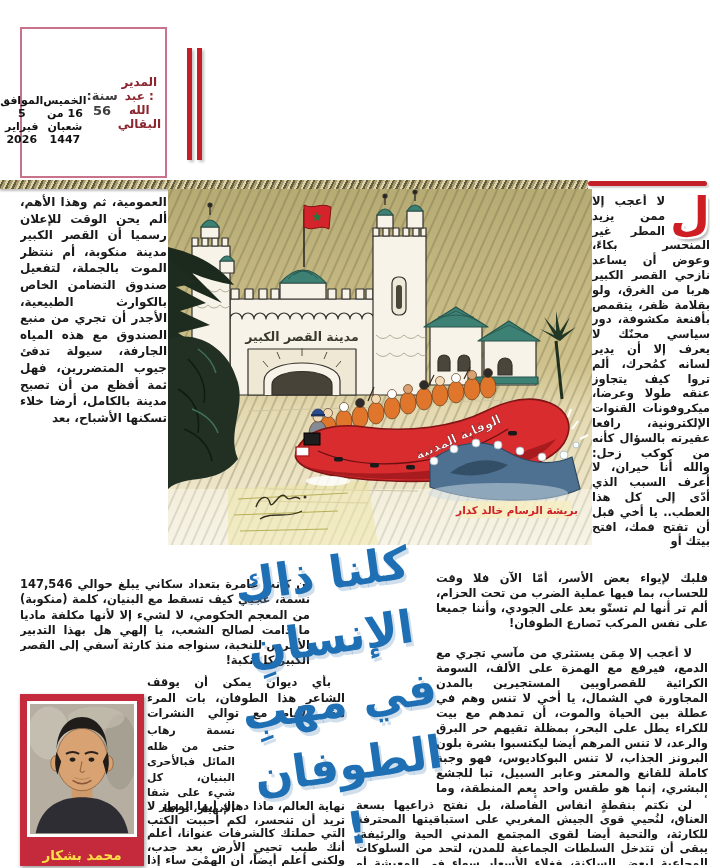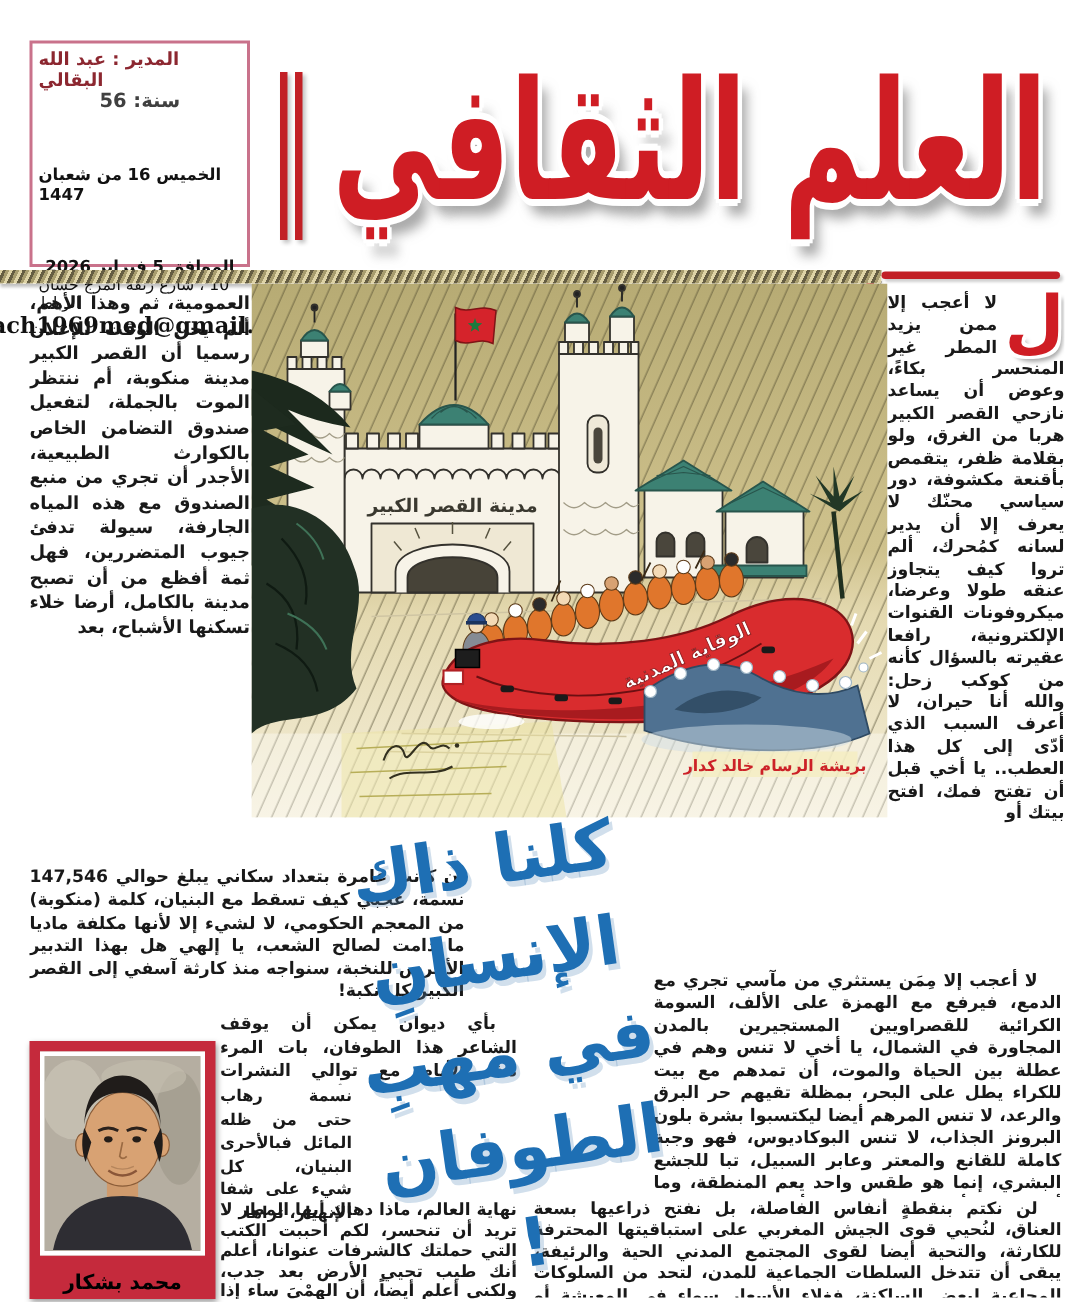--- a/index.html
+++ b/index.html
@@ -2,22 +2,22 @@
 <html lang="ar" dir="rtl"><head>
 <meta charset="utf-8">
 <style>
   html,body{margin:0;padding:0;background:#ffffff;}
   .page{position:relative;width:720px;height:868px;background:#fff;overflow:hidden;
         font-family:"DejaVu Sans",sans-serif;}
 
   
   .masthead{position:absolute;left:20px;top:27px;width:147px;height:151px;
     border:2px solid #c9728b;background:#fff;box-sizing:border-box;
-    display:flex;flex-direction:column;align-items:center;justify-content:space-evenly;
-    padding:3px 4px;text-align:left;direction:rtl;}
+    display:flex;flex-direction:row;align-items:center;justify-content:space-evenly;
+    padding:3px 4px;text-align:center;direction:rtl;}
   .m-director{color:#8c2730;font-weight:bold;font-size:12px;}
   .m-year{font-size:13px;font-weight:bold;color:#404040;}
   .m-founded{font-size:12px;font-weight:bold;color:#111;}
   .m-date{font-size:11px;font-weight:bold;color:#111;margin-top:35px;}
   .m-divider{width:92%;height:2px;background:#8c6b52;border-radius:2px;box-shadow:0 1px 1px #d8b9a9;}
   .m-address{font-size:10.5px;font-weight:normal;color:#111;}
   .m-email{font-family:"DejaVu Serif",serif;font-size:15px;font-weight:bold;direction:ltr;color:#111;}
 
   
   .red-bar{position:absolute;width:5px;height:112px;background:#c22026;box-shadow:2px 2px 3px #c2c2c2;}
@@ -65,44 +65,41 @@
     transform:rotate(-8deg);color:#1e6fb4;font-weight:bold;text-align:center;
     font-size:45px;line-height:64px;direction:rtl;
     text-shadow:2px 4px 0 rgba(90,140,185,.28);}
 
   
   .photo-card{position:absolute;left:20px;top:694px;width:124px;height:172px;
     background:#c52a3c;box-shadow:1px 2px 4px #9a9a9a;}
   .photo-frame{position:absolute;left:7px;top:7px;width:104px;height:130px;
     border:3px solid #fff;background:#b5aea1;overflow:hidden;}
   .photo-caption{position:absolute;left:0;right:0;bottom:3px;text-align:center;
-    color:#000000;font-weight:bold;font-size:13.5px;}
+    color:#fde047;font-weight:bold;font-size:13.5px;}
 </style>
 </head>
 <body>
 
 <div class="page">
 
   <div class="masthead">
     <div class="m-director">المدير : عبد الله البقالي</div>
     <div class="m-year">سنة: 56</div>
     <div class="m-date">الخميس 16 من شعبان 1447</div>
     <div class="m-date">الموافق 5 فبراير 2026</div>
     <div class="m-divider"></div>
     <div class="m-address">10 ، شارع زنقة المرج حسان الرباط</div>
     <div class="m-divider"></div>
     <div class="m-email">Bach1969med@gmail.com</div>
   </div>
 
   <div class="red-bar" id="bar1"></div>
   <div class="red-bar" id="bar2"></div>
 
-  <div class="paper-title">
-    <span>العلم الثقافي</span>
-  </div>
 
   <div class="hatch"></div>
   <div class="redline-top"></div>
   <div class="redline-vert"></div>
 
   <div class="cartoon">
     <svg width="424" height="356" viewBox="0 0 424 356" xmlns="http://www.w3.org/2000/svg">
       <defs>
         <pattern id="rain" width="9" height="9" patternUnits="userSpaceOnUse" patternTransform="rotate(24)">
           <line x1="4" y1="-2" x2="4" y2="11" stroke="#4a4429" stroke-width="1" opacity="0.45"></line>
@@ -295,20 +292,23 @@
       <g>
         <rect x="294" y="312" width="110" height="17" fill="#f5edc2" opacity="0.85"></rect>
         <text x="349" y="325" text-anchor="middle" font-size="10.5" font-weight="bold" font-family="DejaVu Sans, sans-serif" fill="#cc2127">بريشة الرسام خالد كدار</text>
       </g>
     </svg>
   </div>
 
   <div class="col" id="col-right">
     <p><span class="dropcap">ل</span><span>لا أعجب إلا ممن يزيد المطر غير المنحسر بكاءً، وعوض أن يساعد نازحي القصر الكبير هربا من الغرق، ولو بقلامة ظفر، يتقمص بأقنعة مكشوفة، دور سياسي محنّك لا يعرف إلا أن يدير لسانه كمُحرك، ألم تروا كيف يتجاوز عنقه طولا وعرضا، ميكروفونات القنوات الإلكترونية، رافعا عقيرته بالسؤال كأنه من كوكب زحل: والله أنا حيران، لا أعرف السبب الذي أدّى إلى كل هذا العطب.. يا أخي قبل أن تفتح فمك، افتح بيتك أو</span></p>
   </div>
+  <div class="col" id="rt2">
+    <p>قلبك لإيواء بعض الأسر، أمّا الآن فلا وقت للحساب، بما فيها عملية الضرب من تحت الحزام، ألم تر أنها لم تستّو بعد على الجودي، وأننا جميعا على نفس المركب نَصارع الطوفان!</p>
+  </div>
   <div class="col" id="rt3">
     <p>لا أعجب إلا مِمَن يستثري من مآسي تجري مع الدمع، فيرفع مع الهمزة على الألف، السومة الكرائية للقصراويين المستجيرين بالمدن المجاورة في الشمال، يا أخي لا تنس وهم في عطلة بين الحياة والموت، أن تمدهم مع بيت للكراء يطل على البحر، بمظلة تقيهم حر البرق والرعد، لا تنس المرهم أيضا ليكتسبوا بشرة بلون البرونز الجذاب، لا تنس البوكاديوس، فهو وجبة كاملة للقانع والمعتر وعابر السبيل، تبا للجشع البشري، إنما هو طقس واحد يعم المنطقة، وما أدراك على أي مدينة الدور غدا أو بعد قليل !</p>
   </div>
   <div class="col" id="rt4">
     <p>لن نكتم بنقطةٍ أنفاس الفاصلة، بل نفتح ذراعيها بسعة العناق، لنُحيي قوى الجيش المغربي على استباقيتها المحترفة للكارثة، والتحية أيضا لقوى المجتمع المدني الحية والرئيفة، يبقى أن تتدخل السلطات الجماعية للمدن، لتحد من السلوكات المجاعية لبعض الساكنة، فغلاء الأسعار سواء في المعيشة أو الكراء، جعل الشيوخ والأطفال يبيتون طاوين في الشوارع والحدائق</p>
   </div>
 
   <div class="col" id="lt1">
     <p>العمومية، ثم وهذا الأهم، ألم يحن الوقت للإعلان رسميا أن القصر الكبير مدينة منكوبة، أم ننتظر الموت بالجملة، لتفعيل صندوق التضامن الخاص بالكوارث الطبيعية، الأجدر أن تجري من منبع الصندوق مع هذه المياه الجارفة، سيولة تدفئ جيوب المتضررين، فهل ثمة أفظع من أن تصبح مدينة بالكامل، أرضا خلاء تسكنها الأشباح، بعد</p>
   </div>

